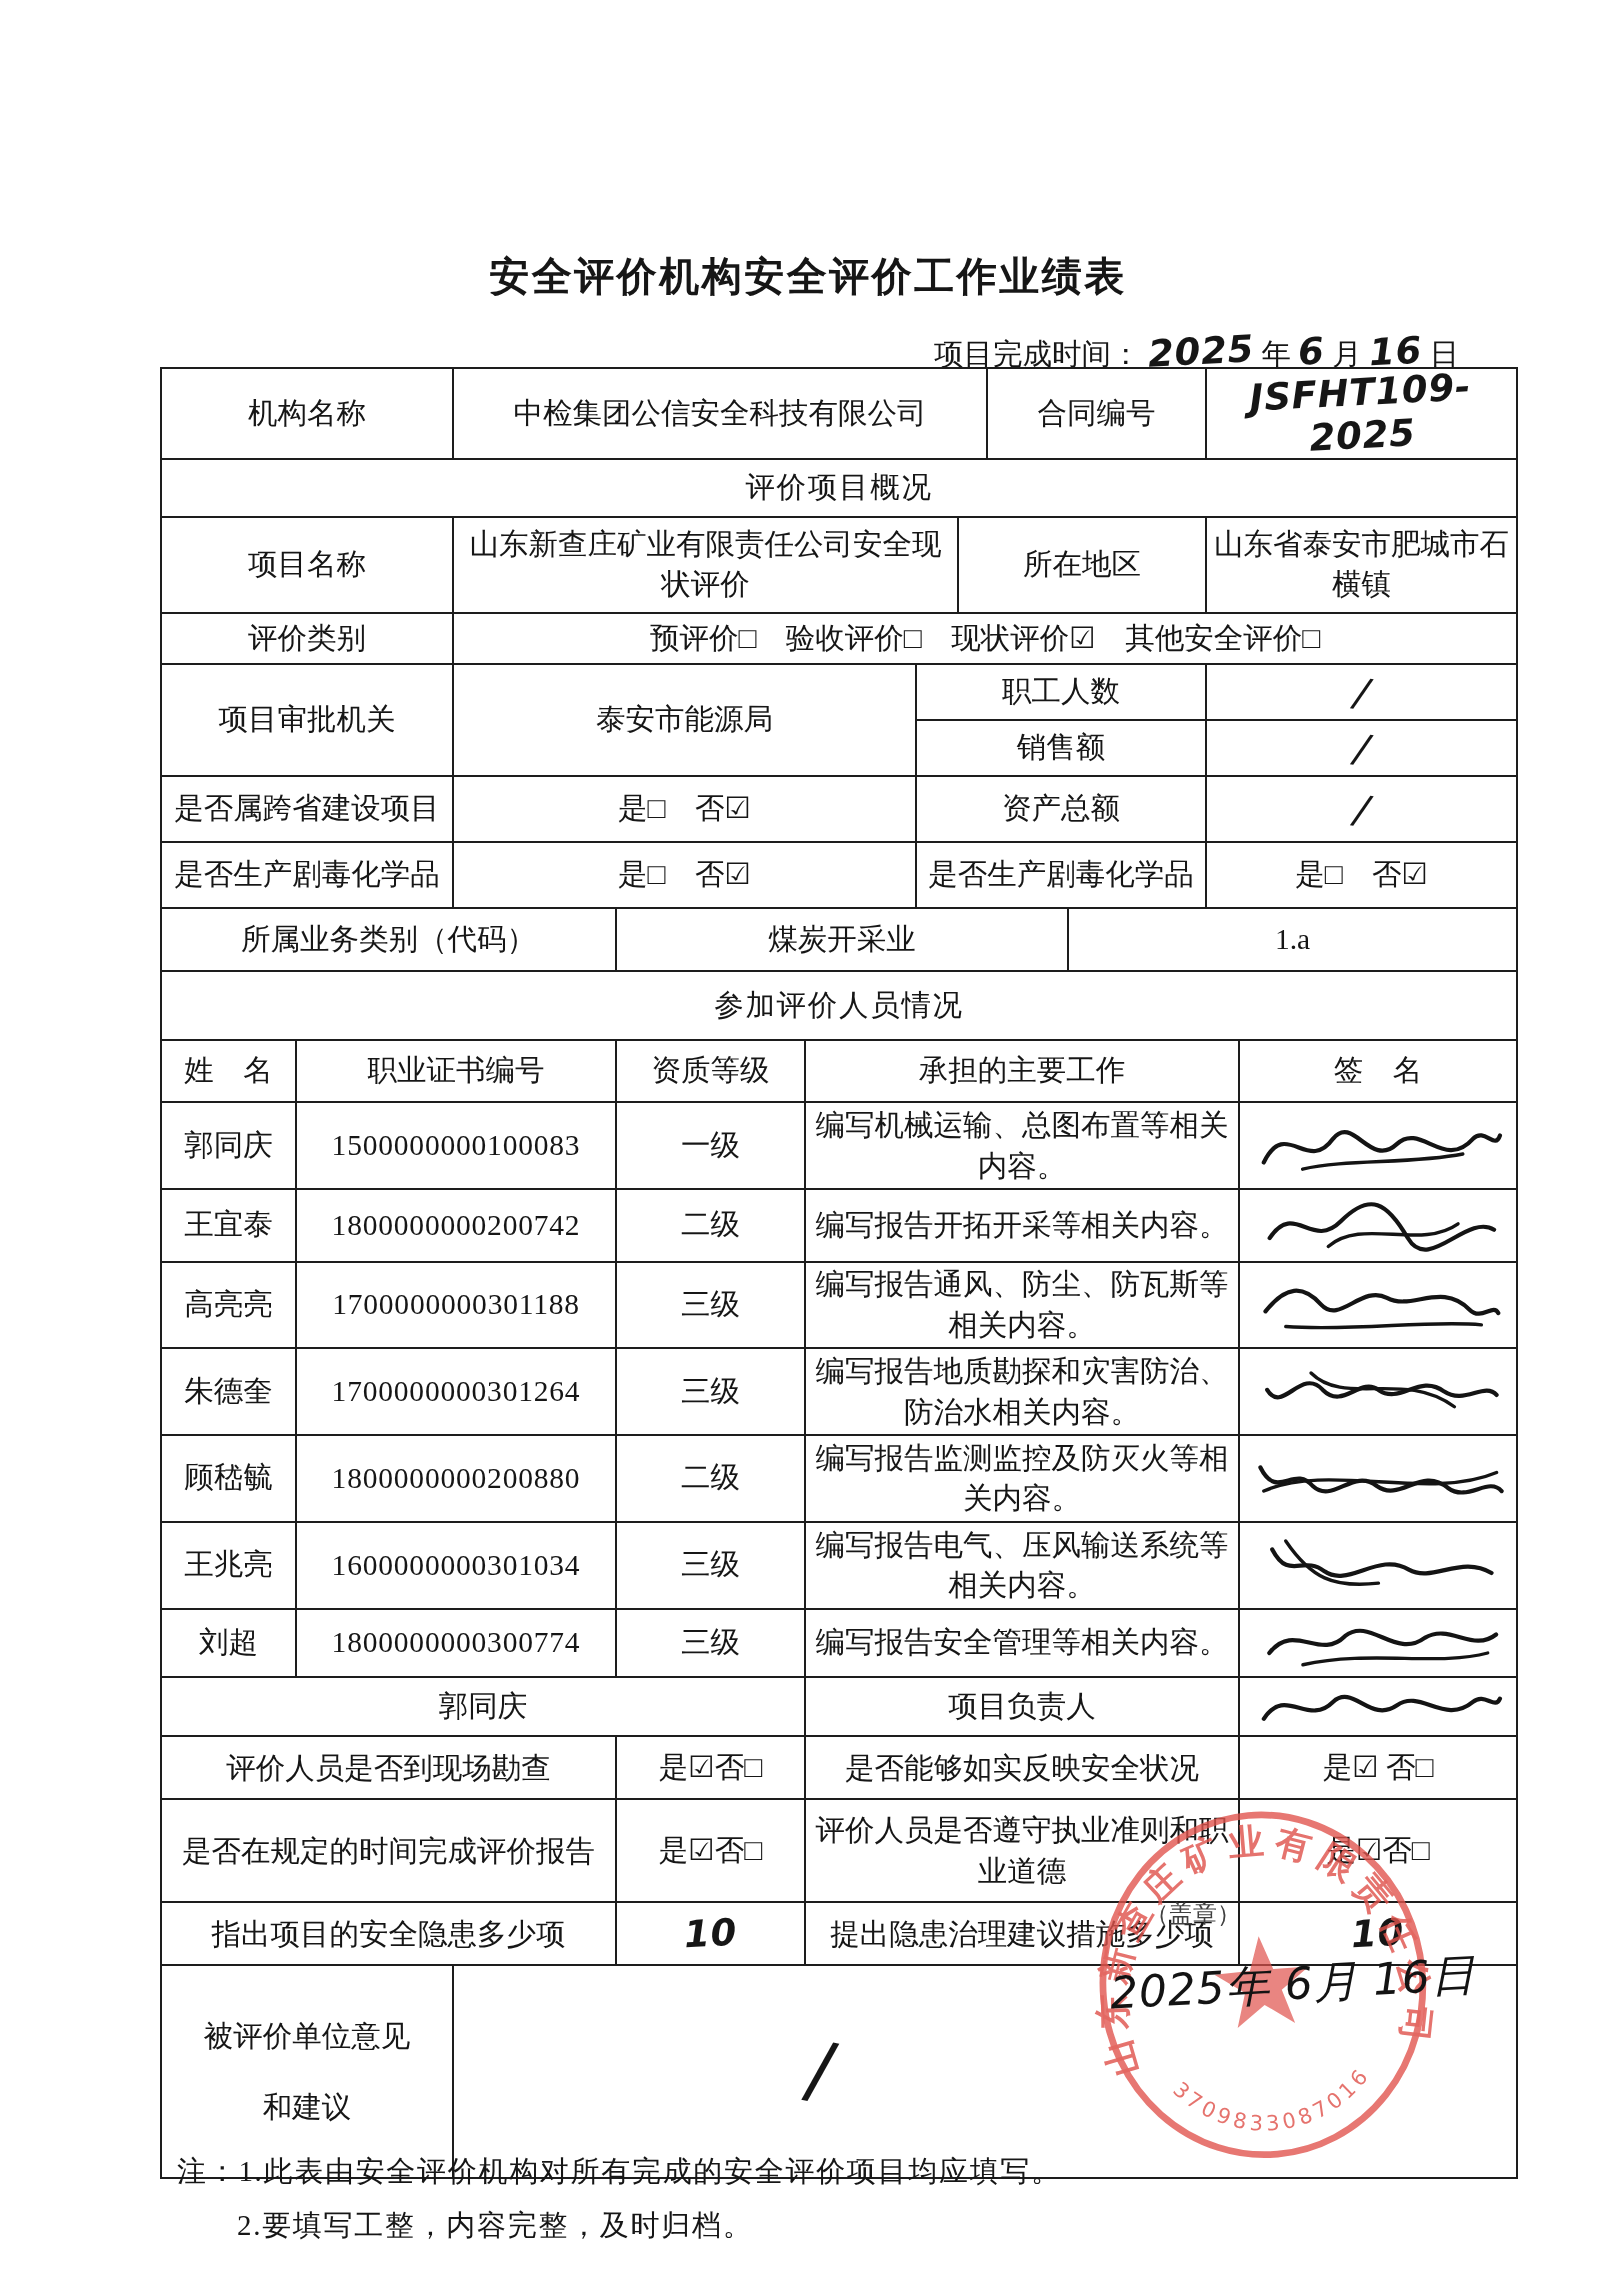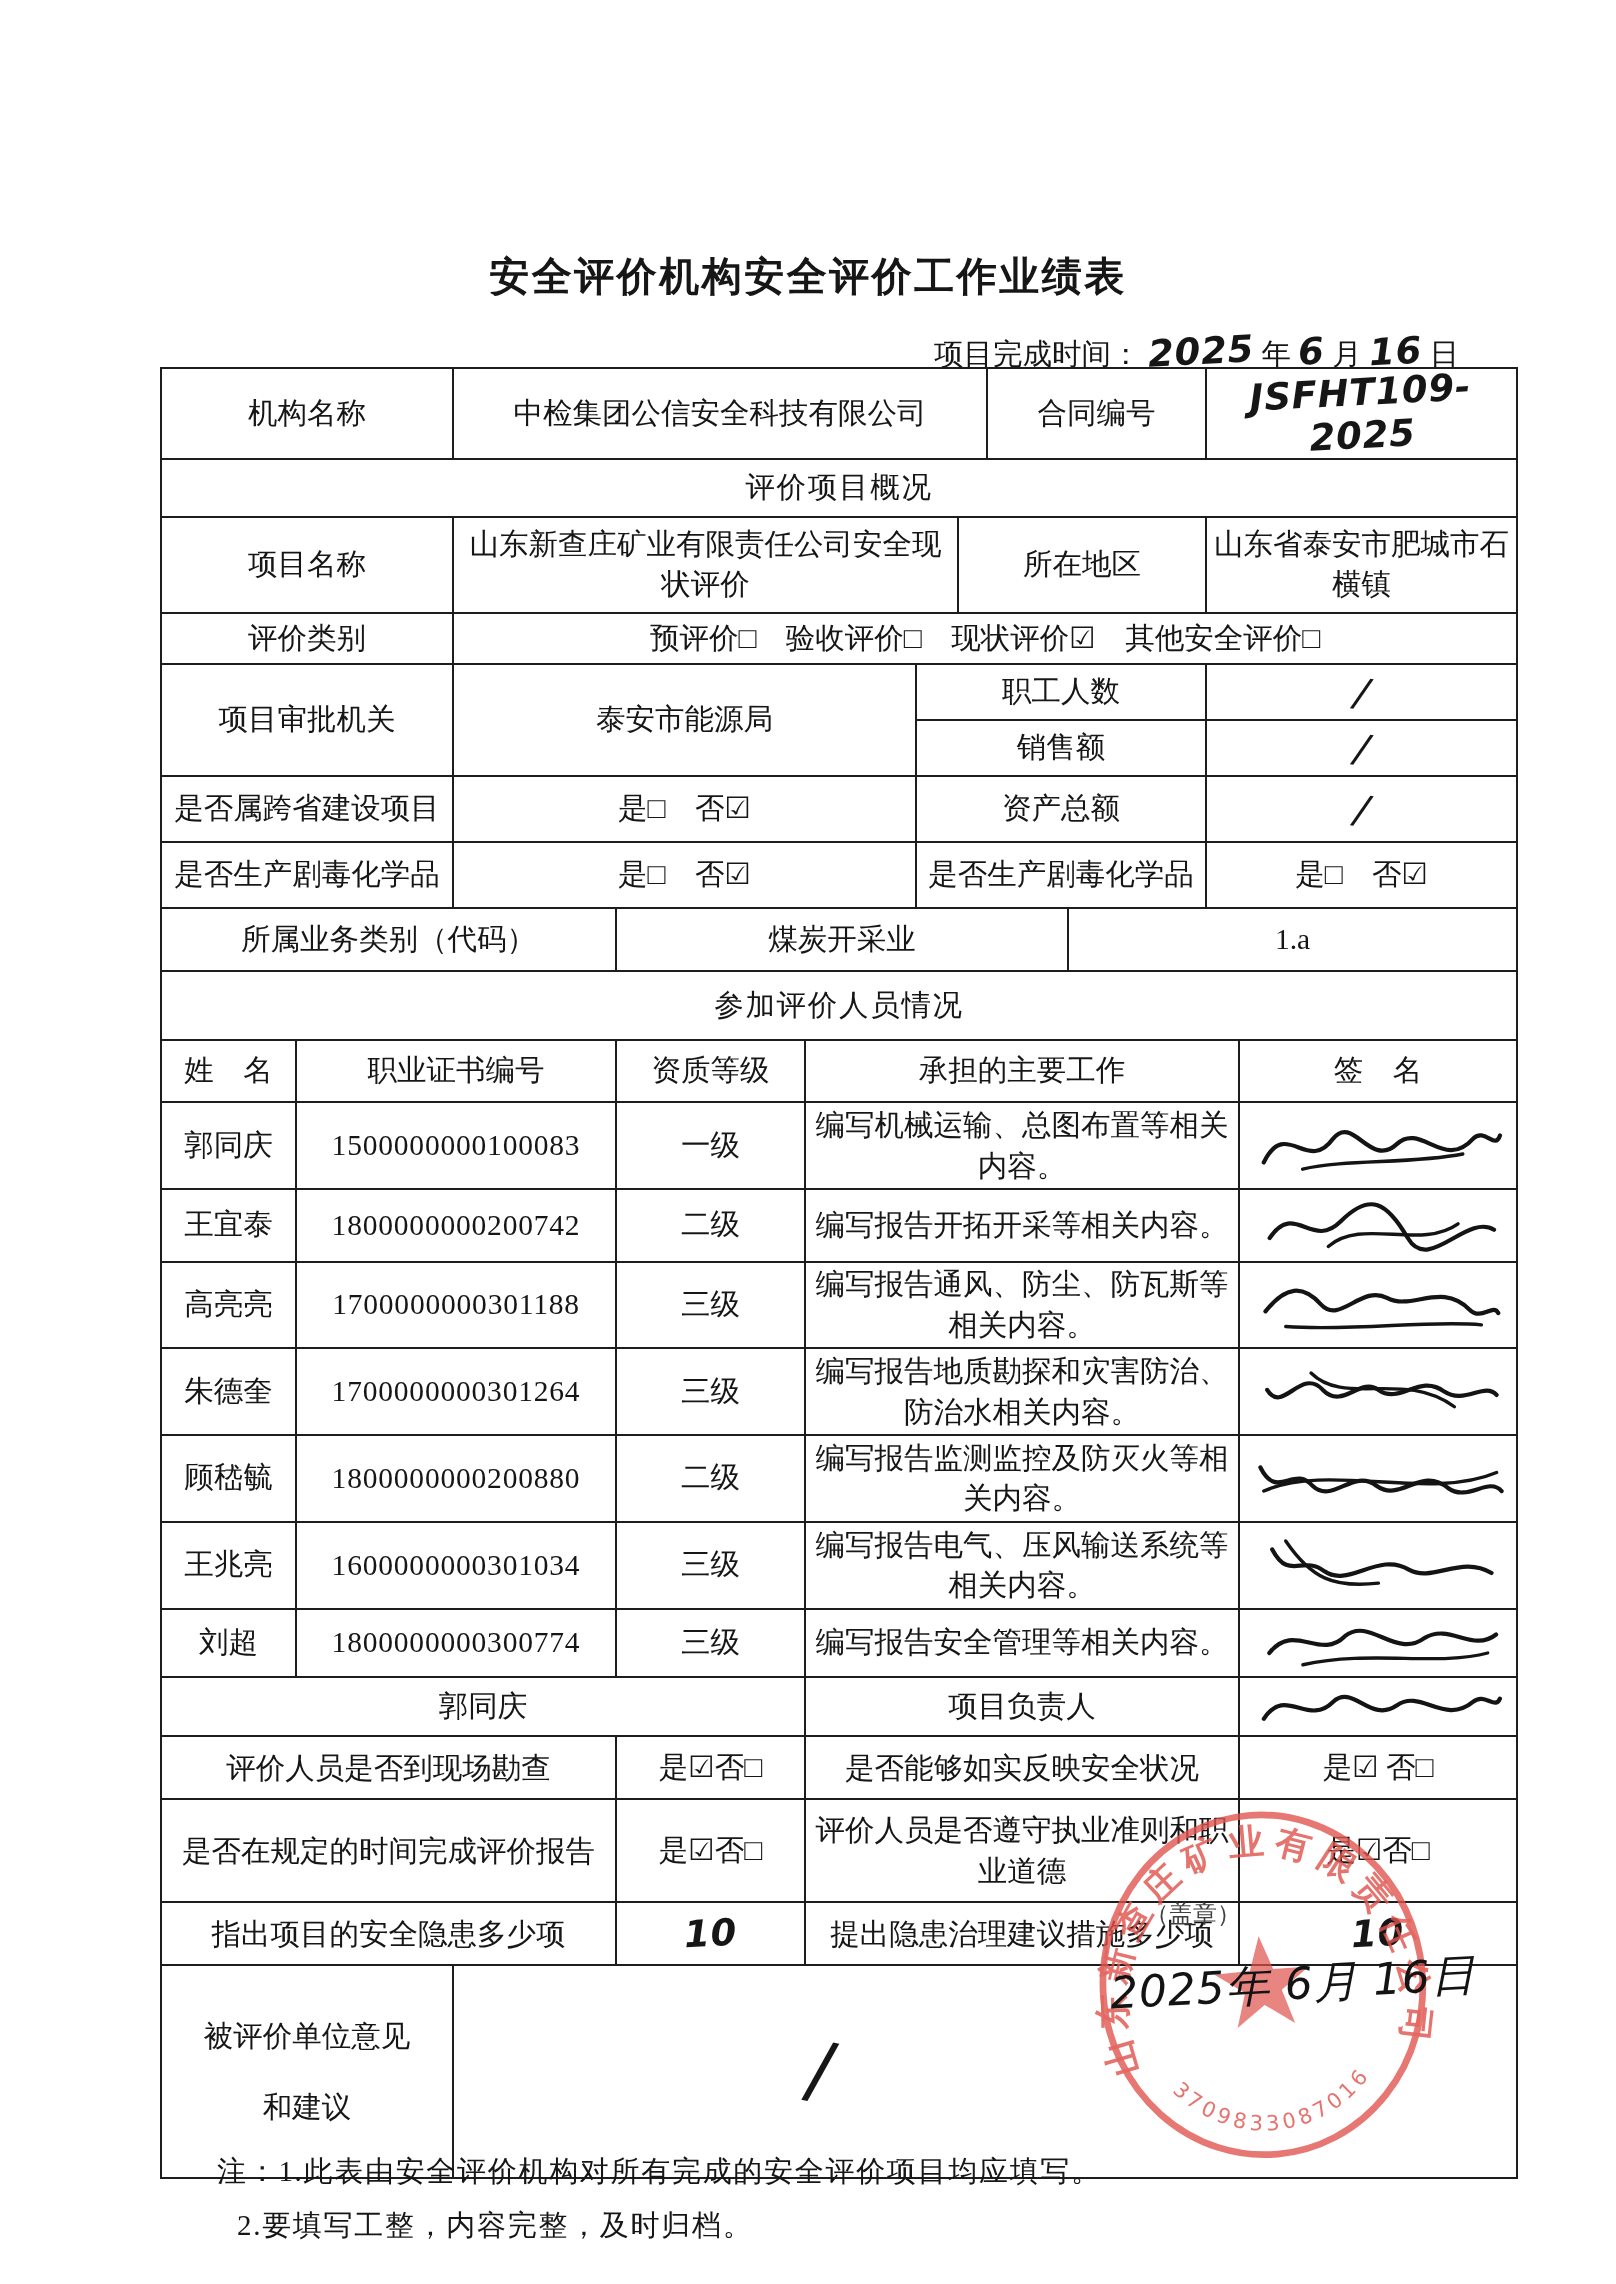--- a/index.html
+++ b/index.html
@@ -27,21 +27,21 @@
   .sig-cell{padding:0;}
   .sig-cell svg{display:block;margin:0 auto;}
   .slash{font-size:39px;display:inline-block;transform:rotate(8deg);}
   .opinion-label span{display:block;line-height:2.4;}
   .opinion-content{position:relative;text-align:left;}
   .opinion-slash{position:absolute;left:354px;top:59px;font-size:76px;
                  display:inline-block;transform:rotate(12deg);font-family:"DejaVu Sans",sans-serif;}
 
   
   .note{position:absolute;font-size:29px;letter-spacing:1.7px;}
-  #note1{left:177px;top:2152px;margin-left:40px;}
+  #note1{left:177px;top:2152px;}
   #note2{left:237px;top:2206px;}
 
   
   #stamp{position:absolute;left:1088px;top:1803px;width:350px;height:367px;
          transform:rotate(-5deg);opacity:.88;}
   #seal-hint{position:absolute;left:1145px;top:1898px;font-size:24px;color:#404040;}
   #seal-date{position:absolute;left:1110px;top:1955px;font-size:44px;color:#131313;
              white-space:nowrap;}
 </style>
 </head>

